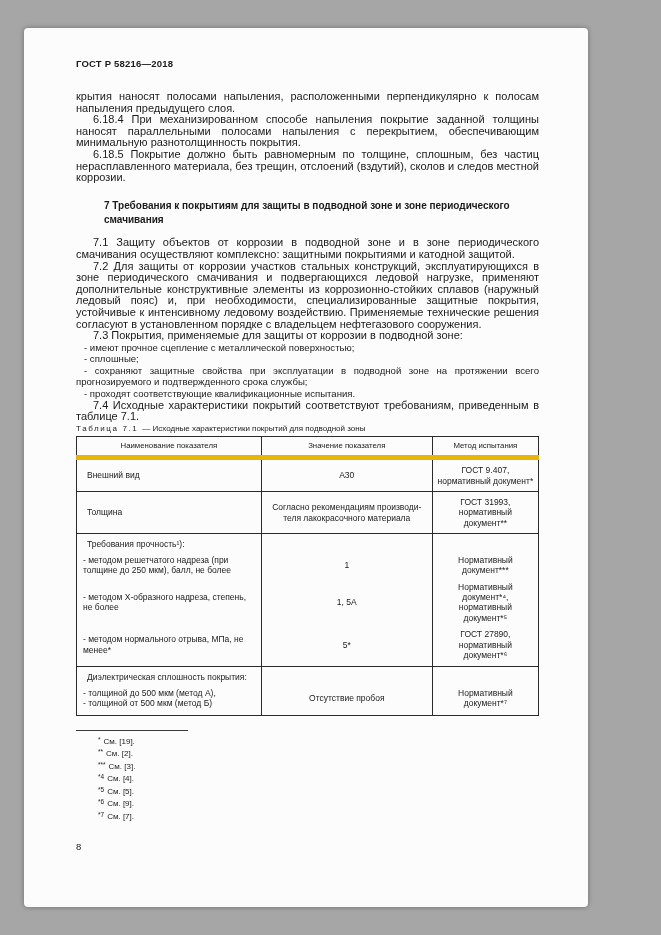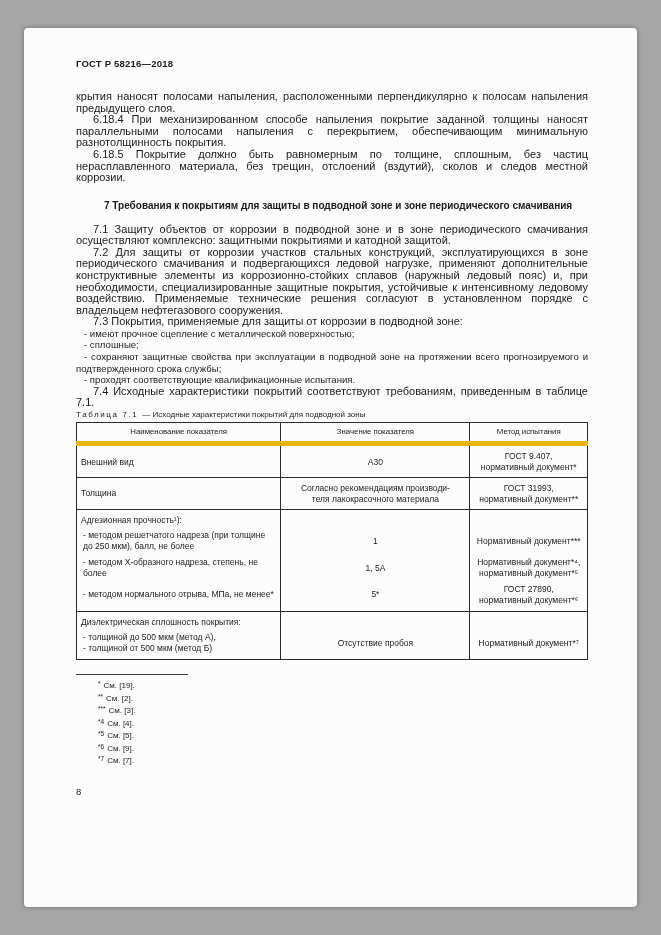--- a/index.html
+++ b/index.html
@@ -6,21 +6,21 @@
   html, body { width:661px; height:935px; }
   body {
     background:#a6a6a6;
     font-family:"Liberation Sans", "DejaVu Sans", sans-serif;
     position:relative;
     overflow:hidden;
   }
   .page {
     position:absolute;
     left:24px; top:28px;
-    width:613px; height:879px;
+    width:564px; height:879px;
     background:#fcfcfc;
     border-radius:4px;
     box-shadow:0 0 5px rgba(0,0,0,0.35);
     padding:30px 49px 0 52px;
     color:#1b1b1b;
   }
   .doc-header {
     font-weight:bold;
     font-size:9.5px;
     margin-bottom:22px;
@@ -67,21 +67,21 @@
     font-size:7.8px;
     font-weight:normal;
     text-align:center;
     vertical-align:middle;
     padding:4px 4px;
     border-bottom:5px solid #eab308;
   }
   .t td { vertical-align:middle; }
   .t td + td, .t th + th { border-left:1px solid #2b2b2b; }
   .t tr.sep td { border-top:1px solid #2b2b2b; }
-  .c-name { text-align:left; padding:5px 4px; }
+  .c-name { text-align:left; padding:5px 10px; }
   .c-val, .c-meth { text-align:center; padding:5px 4px; white-space:pre-line; }
   tr.group td { padding-top:5px; padding-bottom:2px; vertical-align:top; }
   tr.subrow td { padding-top:3px; padding-bottom:3px; }
   tr.subrow .c-name { padding-left:6px; }
   tr.last td { padding-bottom:6px; }
   .pre { white-space:pre-line; }
   .footnotes { margin-top:14px; font-size:8px; line-height:12.5px; }
   .fn-sep {
     width:112px;
     border-top:1px solid #3a3a3a;
@@ -148,21 +148,21 @@
 нормативный документ*</td>
       </tr>
       <tr class="sep">
         <td class="c-name">Толщина</td>
         <td class="c-val">Согласно рекомендациям производи-
 теля лакокрасочного материала</td>
         <td class="c-meth">ГОСТ 31993,
 нормативный документ**</td>
       </tr>
       <tr class="sep group">
-        <td class="c-name">Адгезионная прочность¹):</td>
+        <td class="c-name">Требования прочность¹):</td>
         <td class="c-val"></td>
         <td class="c-meth"></td>
       </tr>
       <tr class="subrow">
         <td class="c-name">- методом решетчатого надреза (при толщине до 250 мкм), балл, не более</td>
         <td class="c-val">1</td>
         <td class="c-meth">Нормативный документ***</td>
       </tr>
       <tr class="subrow">
         <td class="c-name">- методом Х-образного надреза, степень, не более</td>

